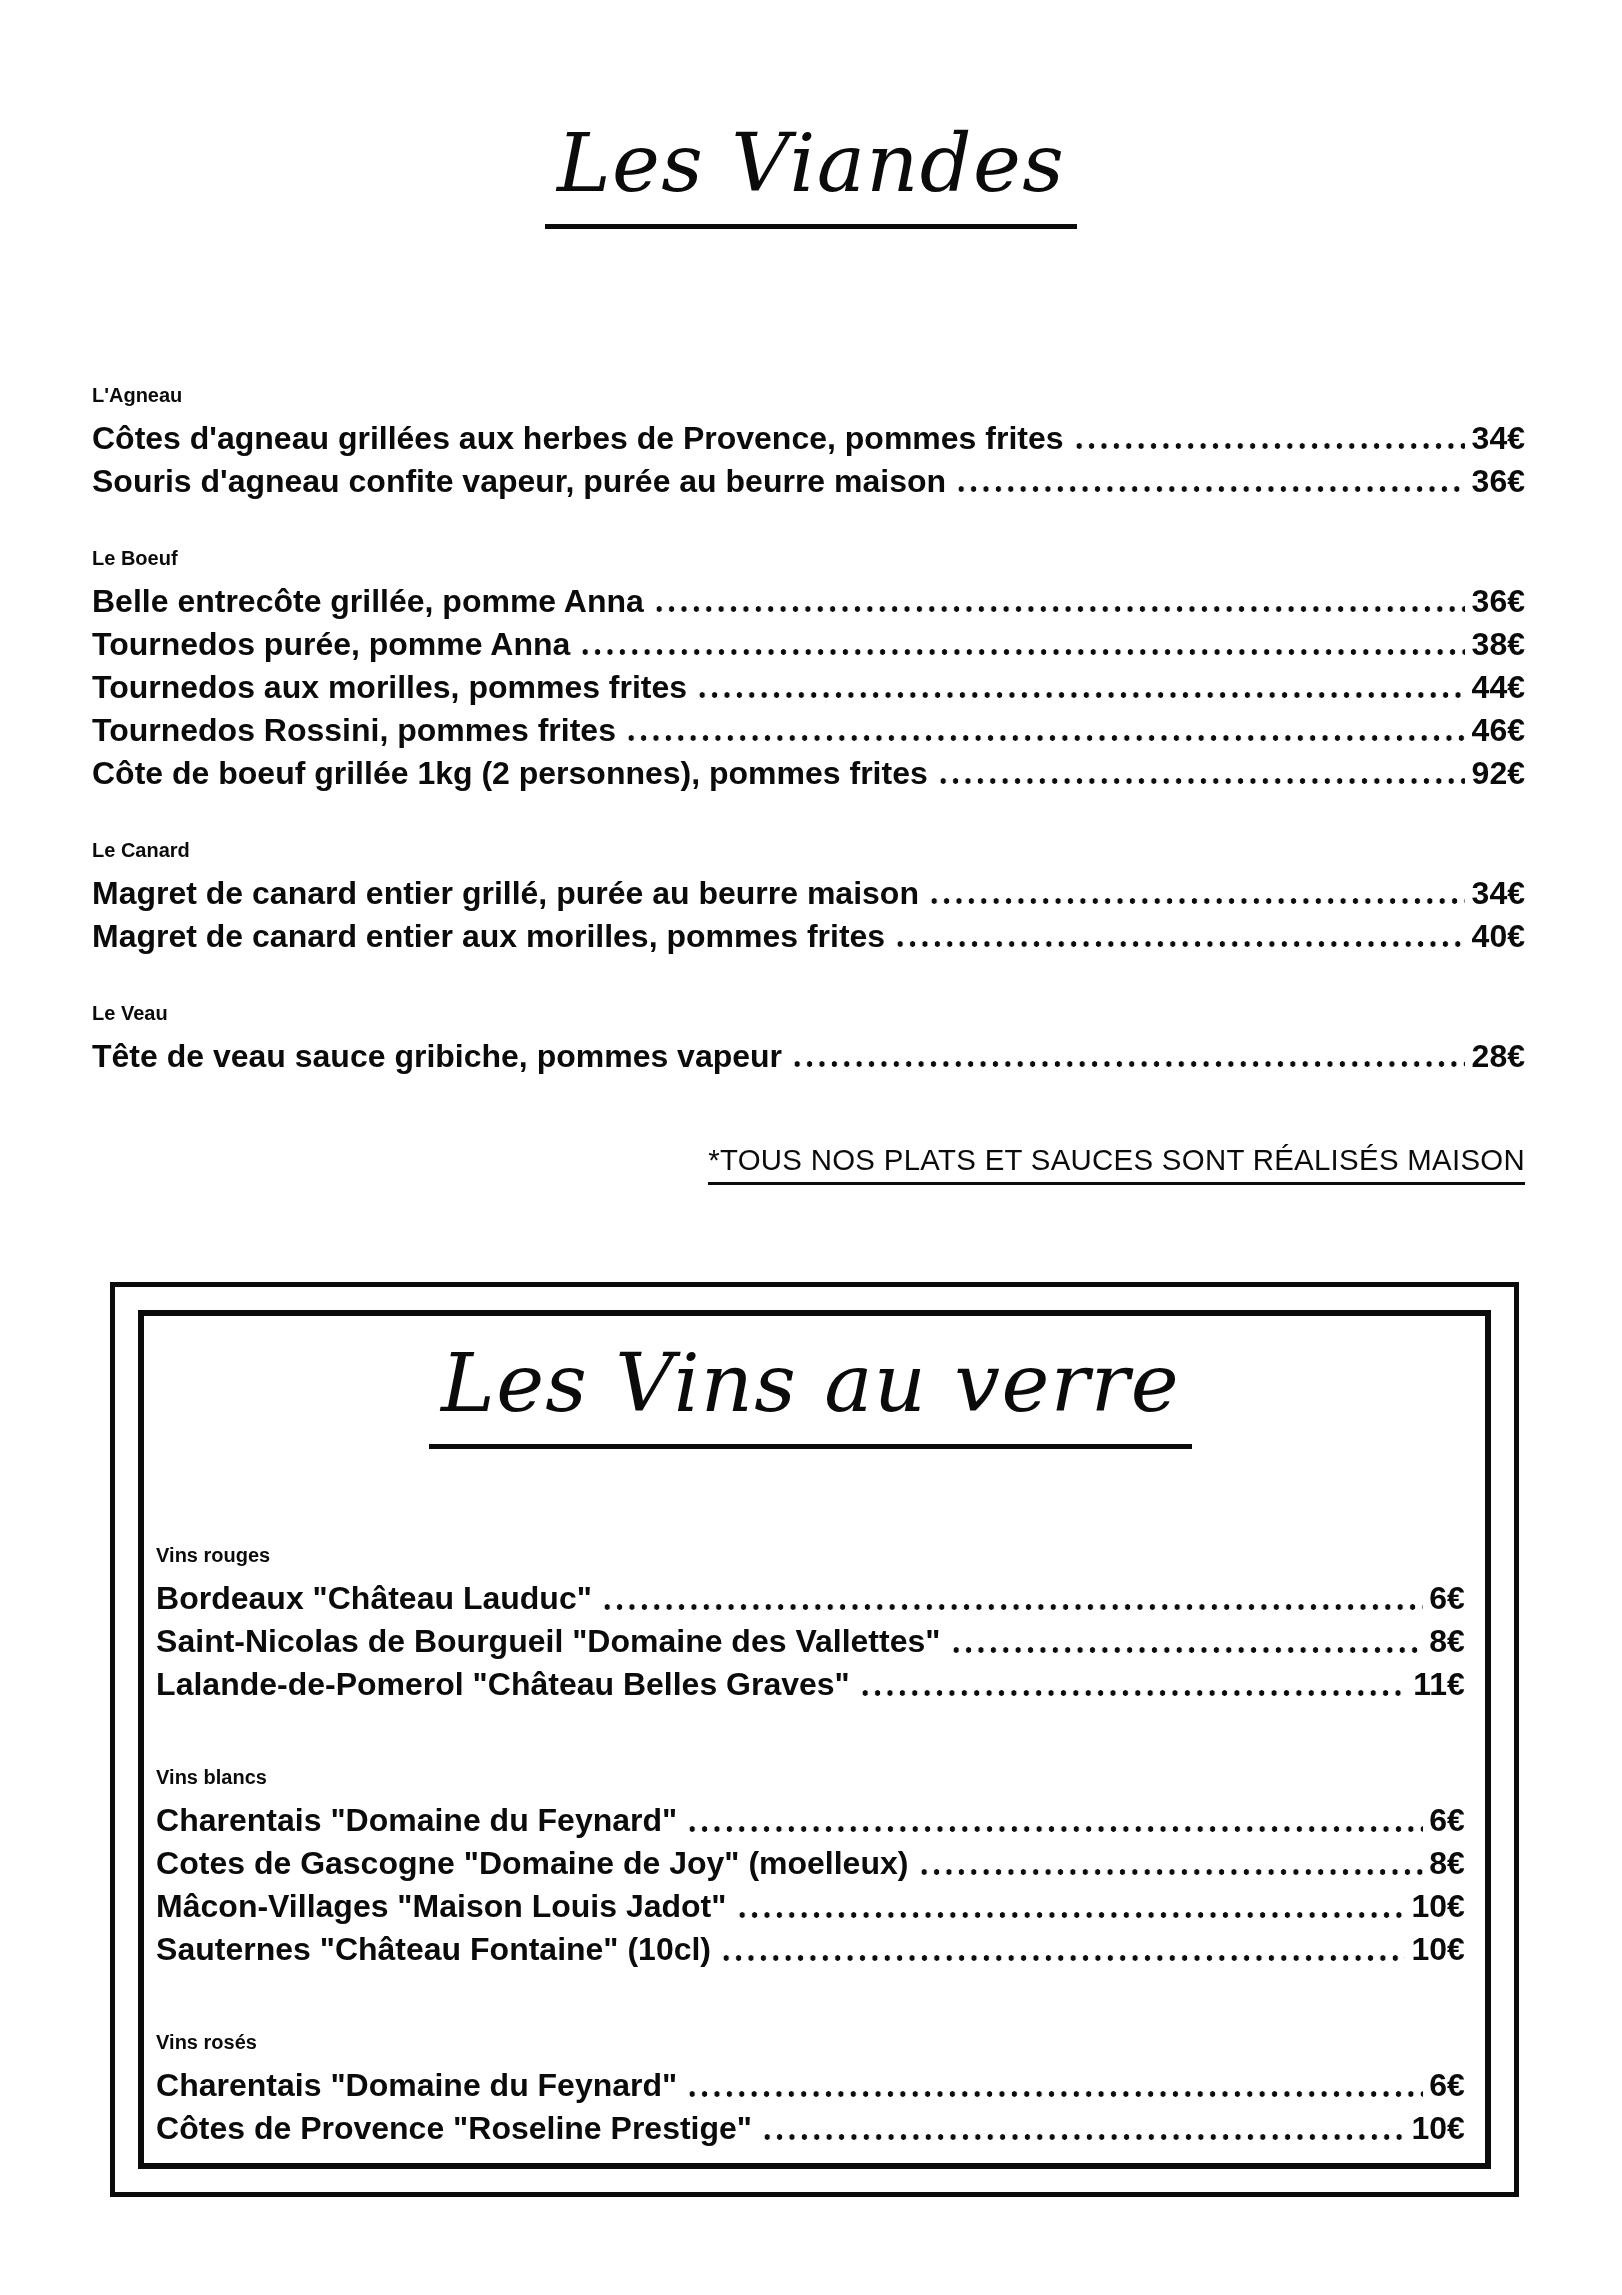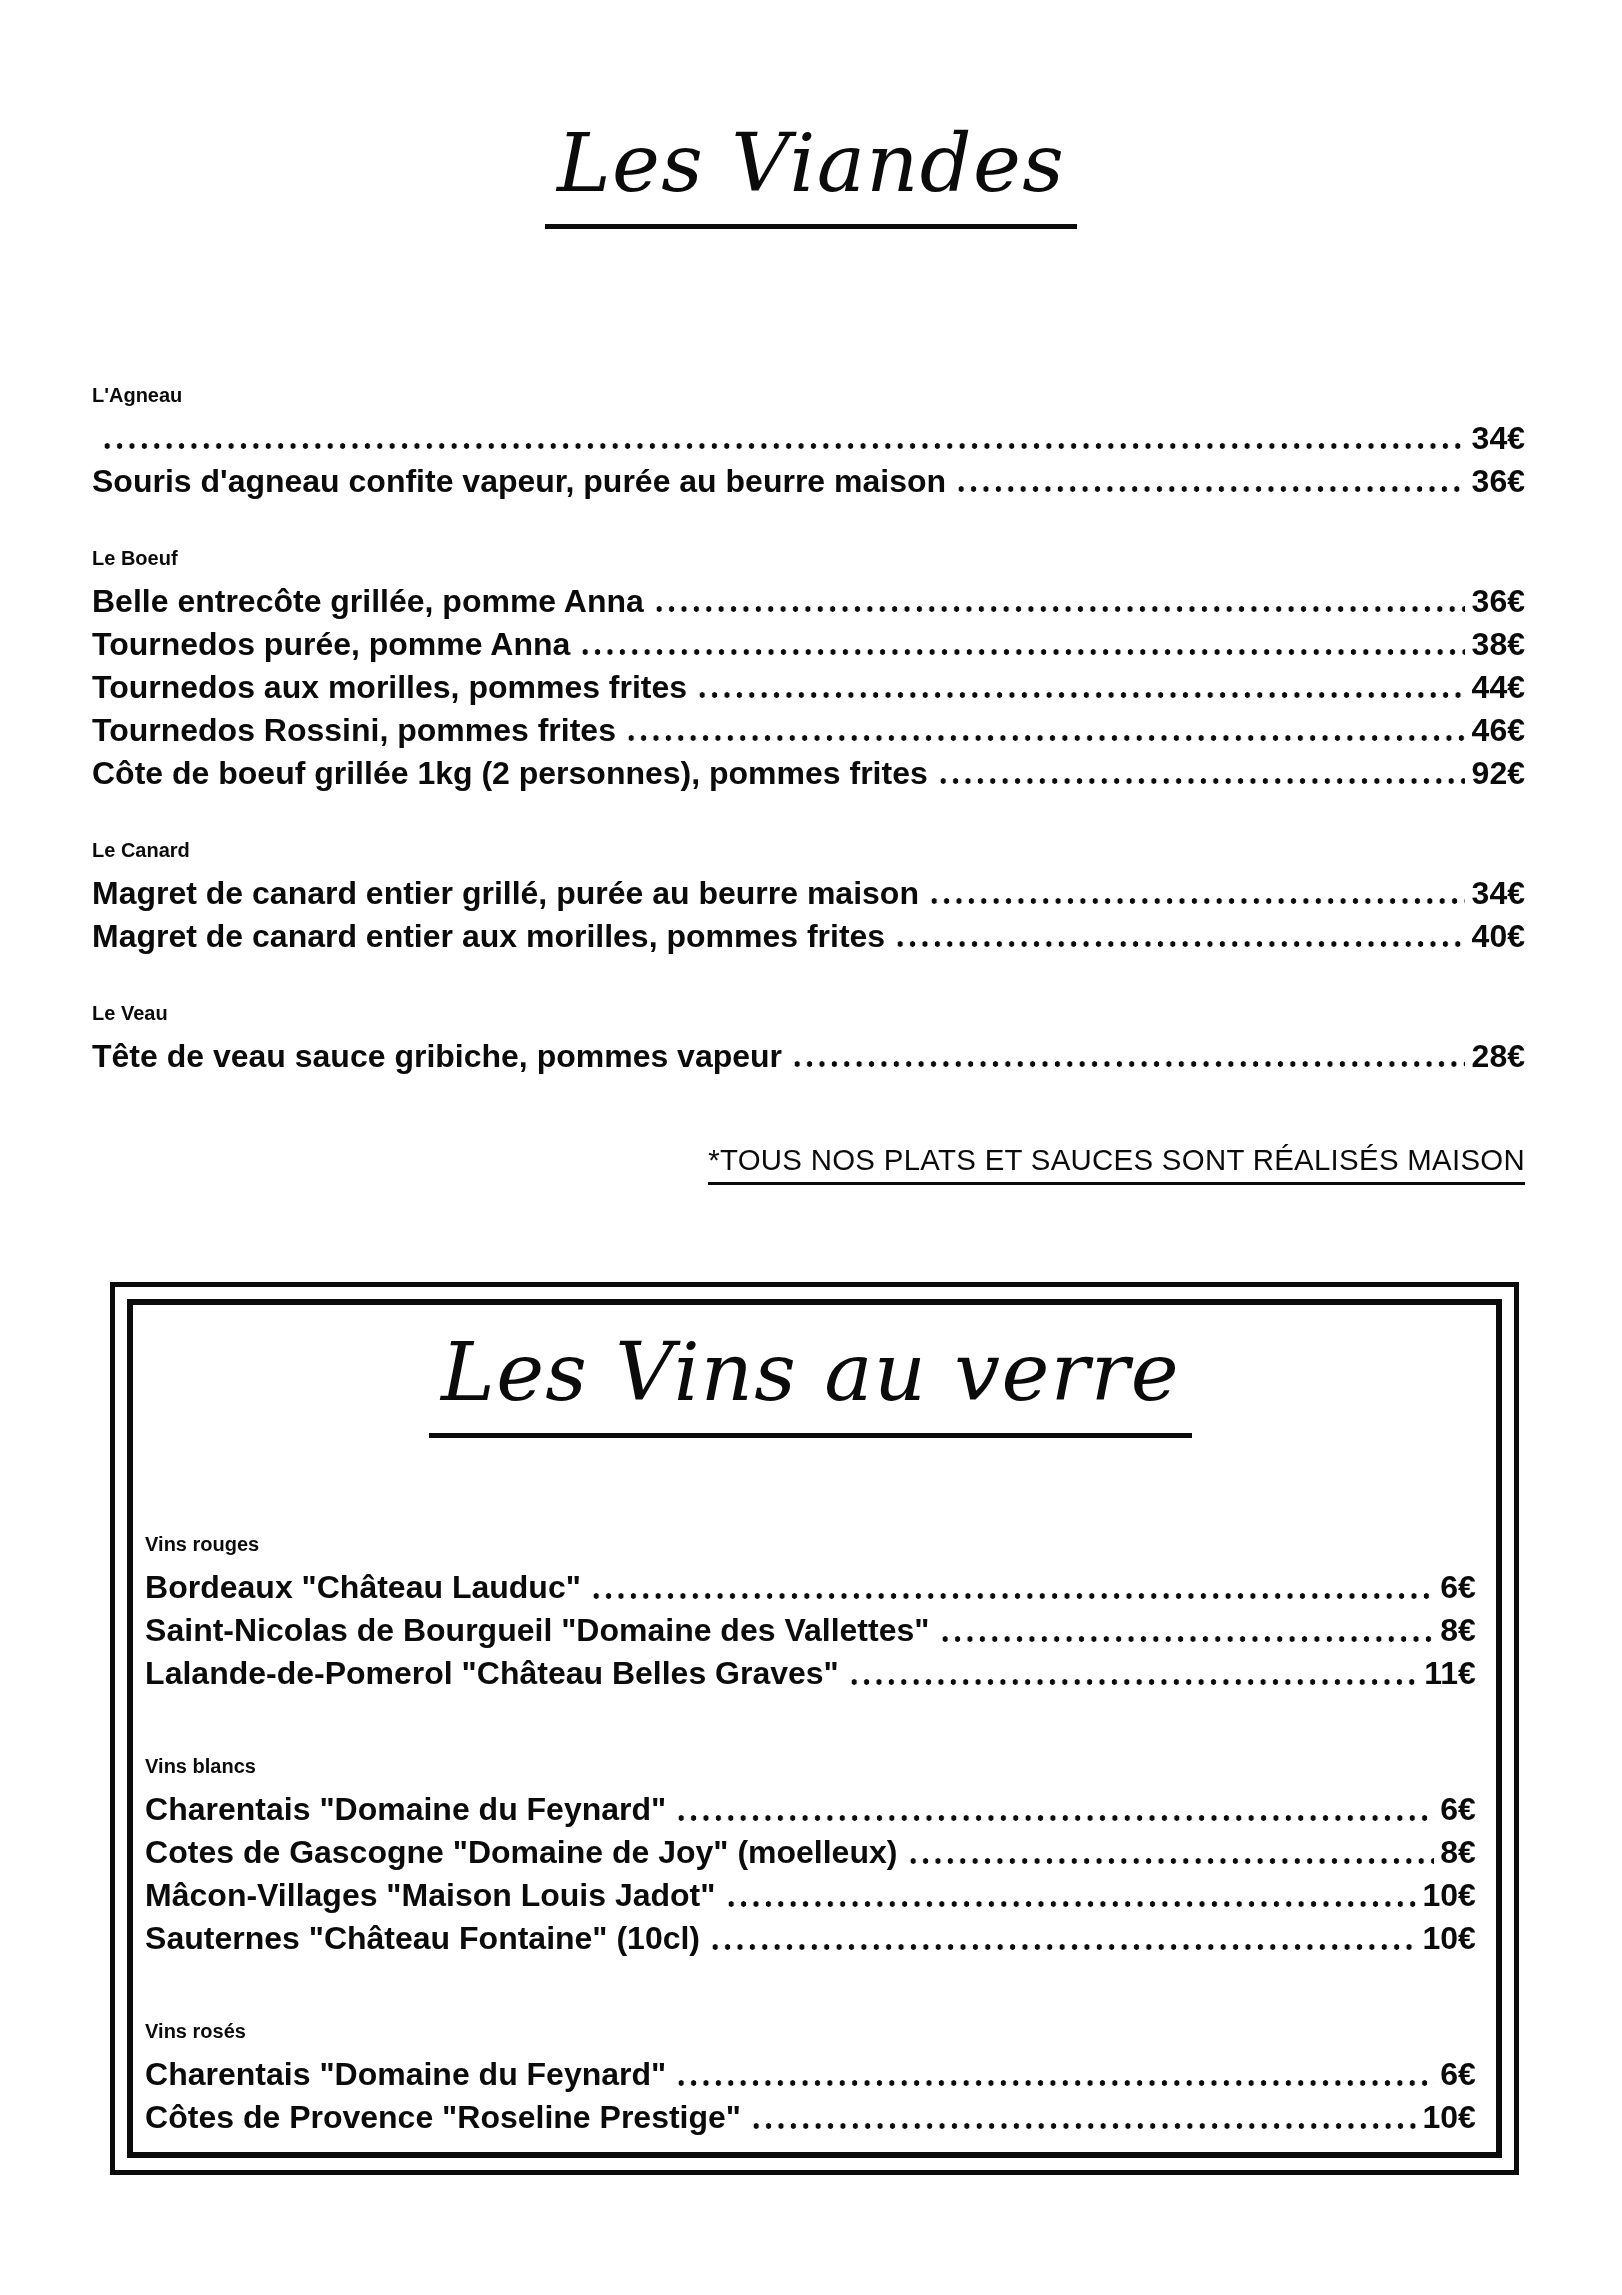--- a/index.html
+++ b/index.html
@@ -53,21 +53,21 @@
     font-size:29.4px; line-height:34px; font-weight:400;
     letter-spacing:0.3px;
     border-bottom:3.9px solid #0b0b0b;
     padding-bottom:5.2px;
     text-transform:uppercase;
     white-space:nowrap;
   }
   .vins-box {
     margin:97px 6.5px 0 18.3px;
     border:5.9px solid #0b0b0b;
-    padding:12px;
+    padding:23px;
   }
   .vins-inner {
     border:6.5px solid #0b0b0b;
     padding:9.2px 19.6px 13px 11.8px;
   }
   .vins-title-wrap { padding-top:9.2px; }
   .vins-sections { margin-top:85px; }
   .vins-sections .menu-section { margin-top:50px; }
   .vins-sections .menu-section:first-child { margin-top:0; }
 </style>
@@ -80,20 +80,21 @@
     <h1 class="script-title">Les Viandes</h1>
   </div>
 
   <div class="content">
 
     <div class="viandes-list">
 
       <section class="menu-section">
         <div class="heading">L'Agneau</div>
         <div class="item">
+          <span class="label">Côtes d'agneau grillées aux herbes de Provence, pommes frites</span>
           <span class="dots"></span>
           <span class="price">34€</span>
         </div>
         <div class="item">
           <span class="label">Souris d'agneau confite vapeur, purée au beurre maison</span>
           <span class="dots"></span>
           <span class="price">36€</span>
         </div>
       </section>
 

